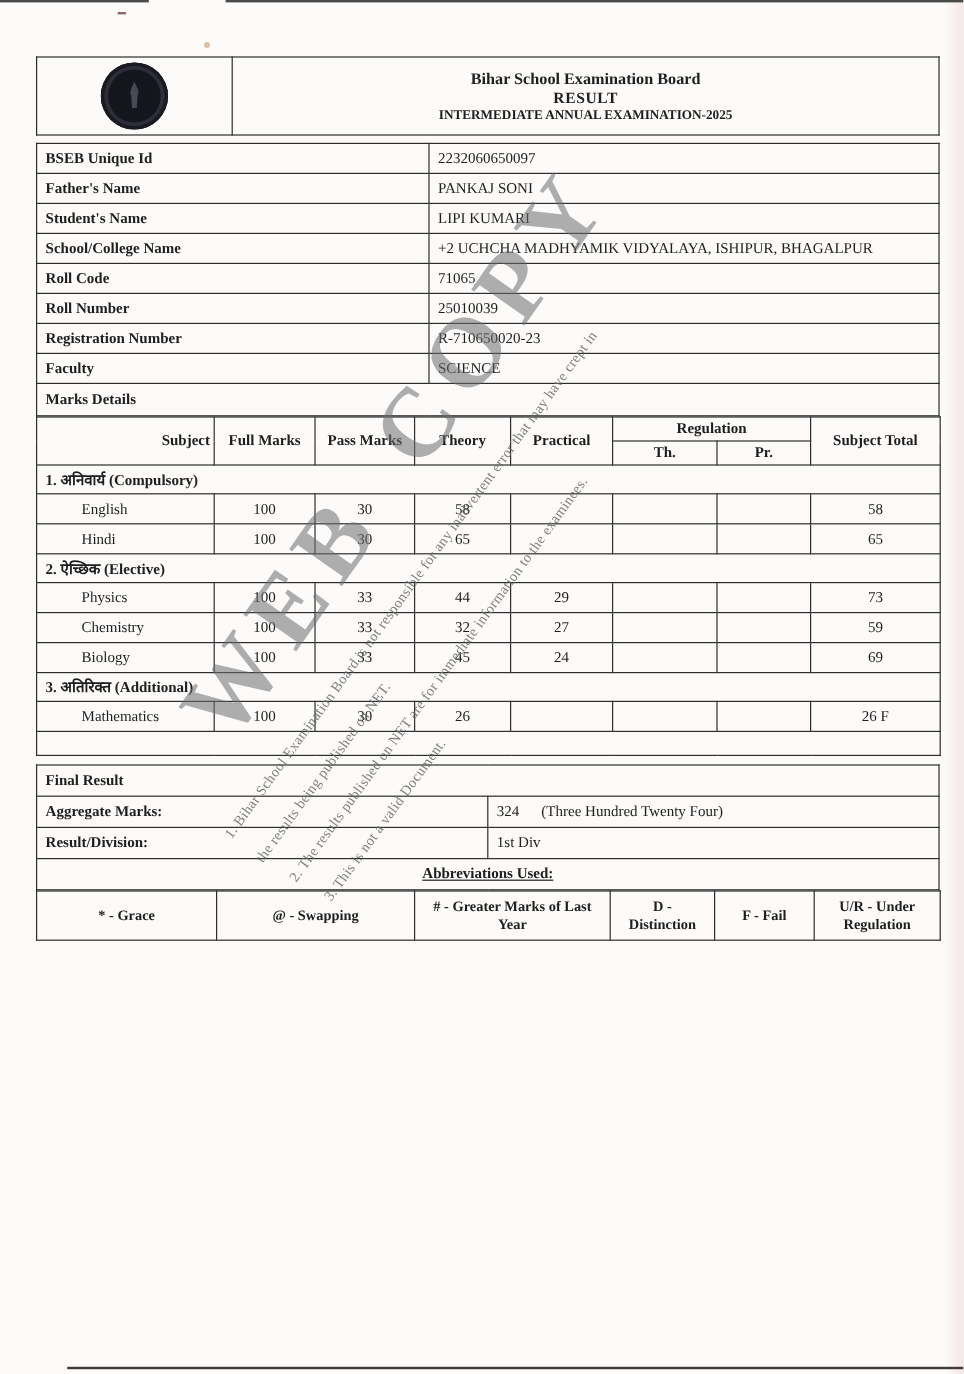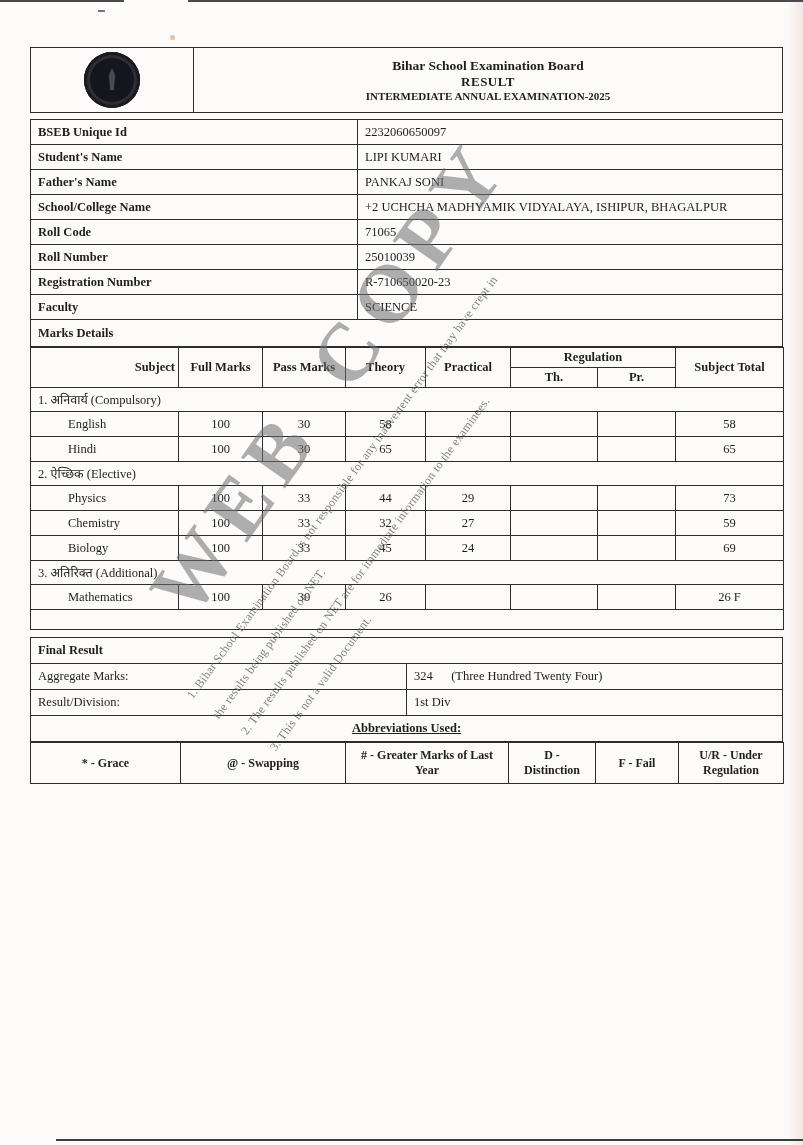--- a/index.html
+++ b/index.html
@@ -40,27 +40,27 @@
 
   
   .info-table td { height:22px; }
   .info-label { width:312px; font-weight:bold; }
   .marks-details td { font-weight:bold; height:24px; }
 
   
   .marks-table th { font-weight:bold; text-align:center; padding:2px 3px; }
   .marks-table td { text-align:center; height:22px; }
   .marks-table td.subj { text-align:left;padding-left:37px; }
-  .section-row td { text-align:left; font-weight:normal; height:21px; font-family:"Liberation Serif","DejaVu Sans",serif; }
+  .section-row td { text-align:left; font-weight:bold; height:21px; font-family:"Liberation Serif","DejaVu Sans",serif; }
   .empty-row td { height:17px; }
 
   
   .final-table { margin-top:7px; }
   .final-table td { height:23px; }
-  .final-label { width:312px; font-weight:normal; }
+  .final-label { width:312px; font-weight:bold; }
   .final-title td { font-weight:bold; }
   .abbr-title td { text-align:center; font-weight:bold; }
   .abbr-title span { text-decoration:underline; }
   .agg-num { display:inline-block; min-width:34px; }
 
   .abbr-table td { text-align:center; font-weight:bold; height:38px; white-space:normal; font-size:12px; line-height:1.25; }
 
   
   .wm-layer { position:absolute; inset:0; pointer-events:none; }
   .wm-main { position:absolute; left:40px; top:330px; width:580px; text-align:center;
@@ -102,26 +102,26 @@
     </tbody>
       </table>
 
     <table class="info-table">
       <tbody>
           <tr>
         <td class="info-label">BSEB Unique Id</td>
         <td>2232060650097</td>
       </tr>
       <tr>
+        <td class="info-label">Father's Name</td>
+        <td>PANKAJ SONI</td>
+      </tr>
+      <tr>
         <td class="info-label">Student's Name</td>
         <td>LIPI KUMARI</td>
-      </tr>
-      <tr>
-        <td class="info-label">Father's Name</td>
-        <td>PANKAJ SONI</td>
       </tr>
       <tr>
         <td class="info-label">School/College Name</td>
         <td>+2 UCHCHA MADHYAMIK VIDYALAYA, ISHIPUR, BHAGALPUR</td>
       </tr>
       <tr>
         <td class="info-label">Roll Code</td>
         <td>71065</td>
       </tr>
       <tr>

